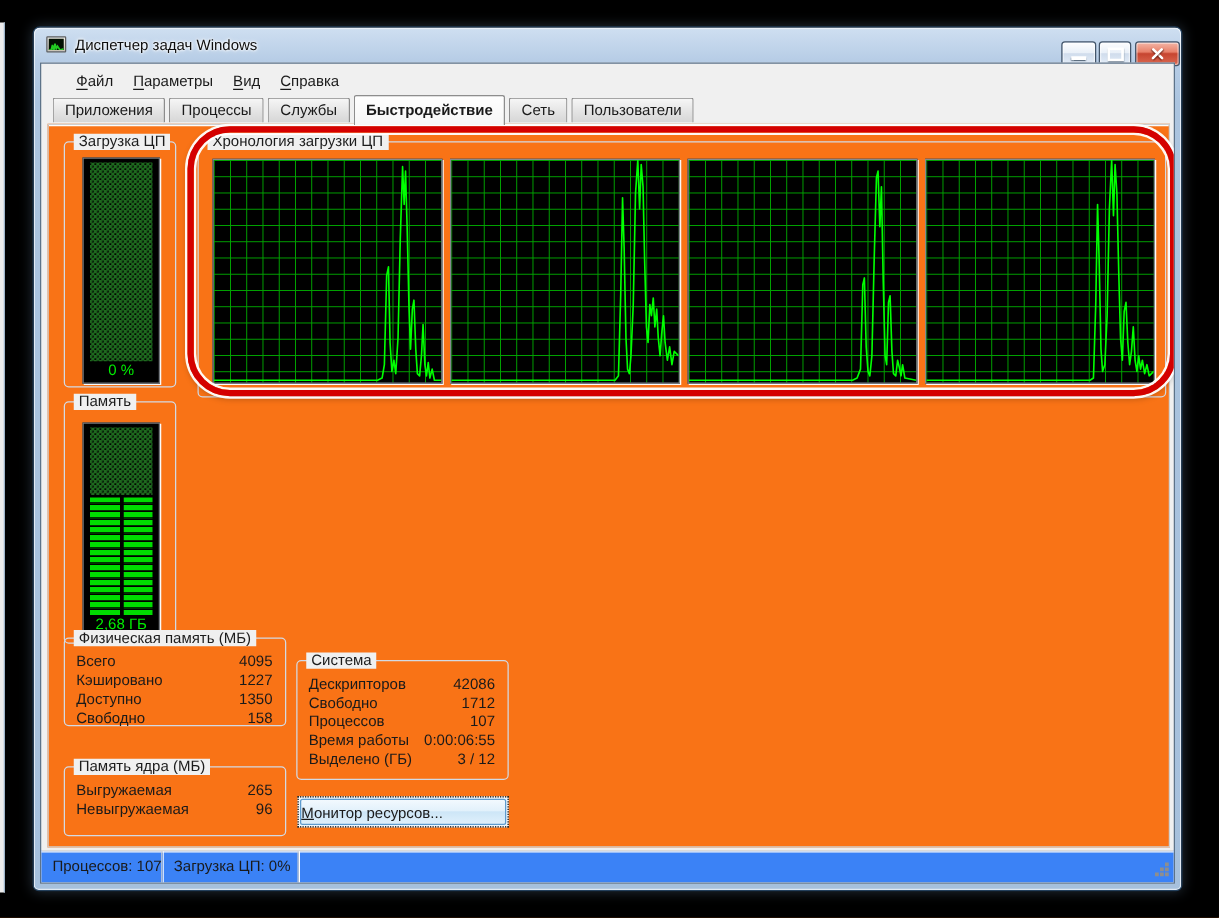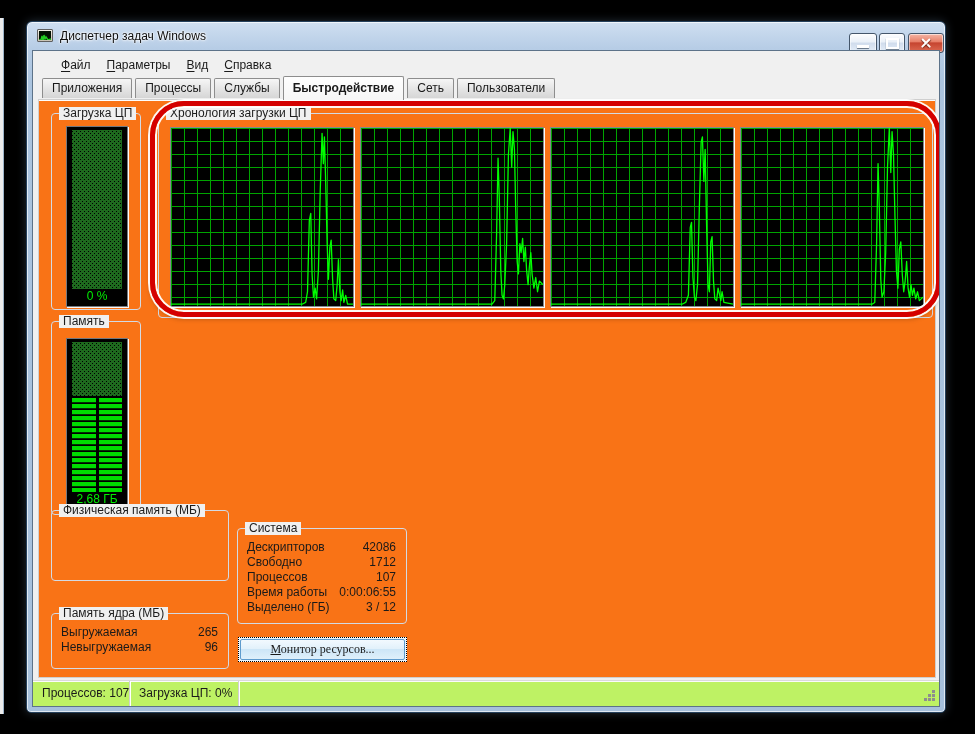--- a/index.html
+++ b/index.html
@@ -70,24 +70,24 @@
   #gmem{left:9px;top:14px;width:754px;height:182px;}
 
   
   .stat-rows{position:absolute;left:9px;right:10px;top:11px;}
   .stat-row{display:flex;justify-content:space-between;line-height:15px;}
 
   
   .res-btn{position:absolute;left:199px;top:537px;width:169px;height:25px;border:1px dotted #000;padding:1px;box-sizing:border-box;background:#eef6fc;}
   .res-btn-inner{height:100%;box-sizing:border-box;border:1px solid #5e9bcd;border-radius:2px;
     background:linear-gradient(180deg,#f2f9fe,#e2f1fb 45%,#cde6f7 50%,#dff0fb);
-    display:flex;align-items:center;justify-content:center;white-space:nowrap;font-family:Liberation Serif, serif;}
-
-  
-  .statusbar{position:absolute;left:0;right:0;bottom:0;height:25px;background:#bef264;border-top:1px solid #dadada;
+    display:flex;align-items:center;white-space:nowrap;}
+
+  
+  .statusbar{position:absolute;left:0;right:0;bottom:0;height:25px;background:#3b82f6;border-top:1px solid #dadada;
     box-shadow:inset 0 1px 0 #fbfbfb;display:flex;justify-content:center;}
   .status-panel{line-height:24px;padding-left:9px;border-right:1px solid #d0d0d0;box-shadow:1px 0 0 #fff;box-sizing:border-box;white-space:nowrap;}
   .sp1{width:97px;}.sp2{width:109px;}.sp3{width:213px;}.sp4{flex:1;border-right:none;box-shadow:none;position:relative;}
   .grip{position:absolute;right:3px;bottom:4px;width:13px;height:13px;}
   .grip::before{content:"";position:absolute;left:0;top:0;width:3px;height:3px;background:transparent;
     box-shadow:9px 9px 0 #8e8e8e,5px 9px 0 #8e8e8e,1px 9px 0 #8e8e8e,9px 5px 0 #8e8e8e,9px 1px 0 #8e8e8e,5px 5px 0 #8e8e8e;}
 
   
   .red-ring{position:absolute;left:111px;top:1px;width:791px;height:216px;border:5px solid #d40000;border-radius:34px;
     box-shadow:0 0 0 2px rgba(255,255,255,.95),inset 0 0 0 2px rgba(255,255,255,.95),0 2px 5px rgba(0,0,0,.25);
@@ -185,20 +185,38 @@
           <div class="graph cpu-graph" id="g4">
               <svg viewBox="0 0 100 100" preserveAspectRatio="none" style="position: absolute; left: 0px; top: 0px; width: 100%; height: 100%;">
                 <polyline points="0,99.0 72,99.0 73.5,98.0 74.5,65.0 75.3,20.0 76,45.0 76.8,85.0 77.5,95.0 78.5,92.0 79.5,70.0 80.5,22.0 81.5,0.0 82.3,25.0 83,2.0 83.8,15.0 84.6,50.0 85.4,80.0 86.2,90.0 87,68.0 87.8,64.0 88.6,82.0 89.4,92.0 90.2,86.0 91,75.0 91.8,90.0 92.6,95.0 93.4,88.0 94.2,94.0 95,90.0 96,96.0 97,92.0 98,97.0 100,95.0" fill="none" stroke="#00ff00" stroke-width="1.3" vector-effect="non-scaling-stroke" stroke-linejoin="round"></polyline>
               </svg>
             </div>
         </div>
 
 
         <div class="group" style="left:12px;top:410px;width:178px;height:71px;">
           <div class="group-label">Физическая память (МБ)</div>
+          <div class="stat-rows">
+            <div class="stat-row">
+                <span>Всего</span>
+                <span>4095</span>
+              </div>
+            <div class="stat-row">
+                <span>Кэшировано</span>
+                <span>1227</span>
+              </div>
+            <div class="stat-row">
+                <span>Доступно</span>
+                <span>1350</span>
+              </div>
+            <div class="stat-row">
+                <span>Свободно</span>
+                <span>158</span>
+              </div>
+          </div>
         </div>
 
         <div class="group" style="left:12px;top:513px;width:178px;height:56px;text-align:right;">
           <div class="group-label">Память ядра (МБ)</div>
           <div class="stat-rows">
             <div class="stat-row">
                 <span>Выгружаемая</span>
                 <span>265</span>
               </div>
             <div class="stat-row">

